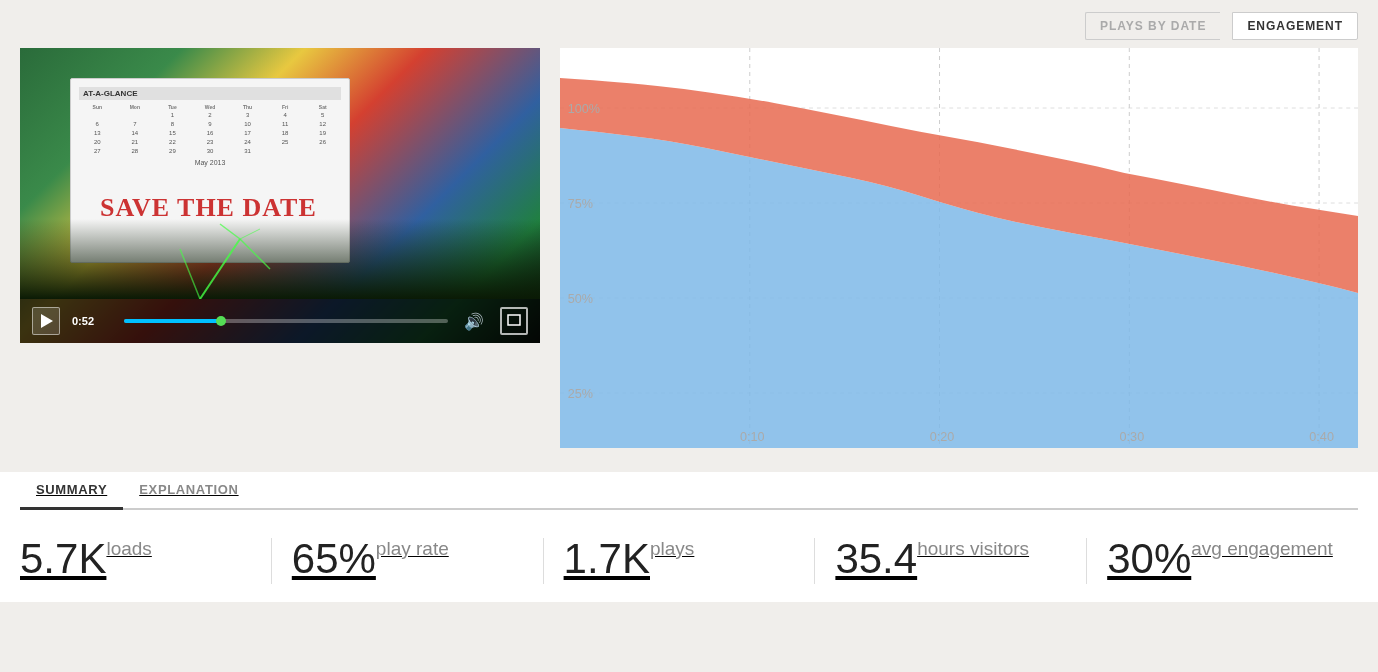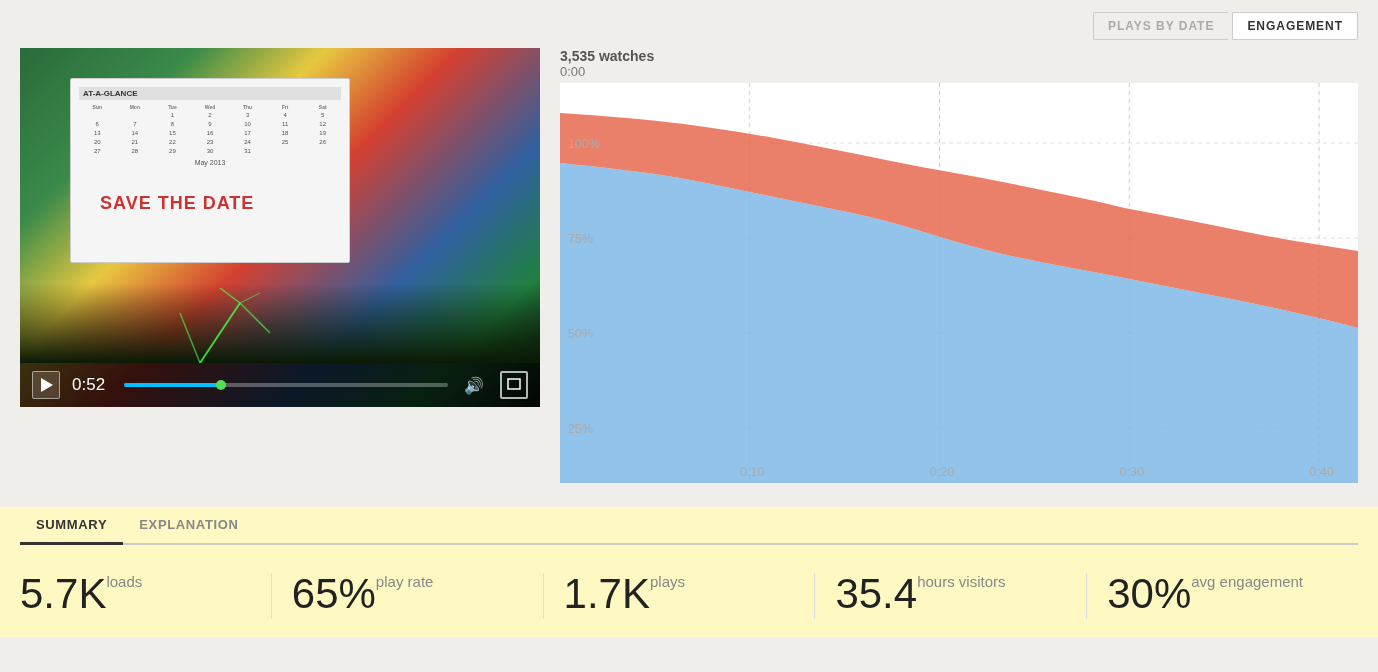--- a/index.html
+++ b/index.html
@@ -9,21 +9,21 @@
       width: 1378px;
       min-height: 672px;
       overflow: hidden;
     }
 
     .top-bar {
       display: flex;
       justify-content: flex-end;
       align-items: flex-start;
       padding: 12px 20px 8px;
-      gap: 4px;
+      gap: 12px;
     }
 
     .tab-btn {
       font-size: 12px;
       font-weight: 600;
       letter-spacing: 0.08em;
       padding: 6px 14px;
       cursor: pointer;
       border: 1px solid #ccc;
       background: transparent;
@@ -55,21 +55,21 @@
     }
 
     .video-panel {
       flex: 0 0 auto;
       width: 520px;
     }
 
     .video-container {
       position: relative;
       width: 520px;
-      height: 359px;
+      height: 295px;
       background: #222;
       overflow: hidden;
     }
 
     .video-thumbnail {
       width: 100%;
       height: 100%;
       background: linear-gradient(135deg, #2a6b3a 0%, #3a8a4a 20%, #e8c840 35%, #d44030 50%, #3060a0 70%, #208040 85%, #101810 100%);
       position: relative;
       display: flex;
@@ -115,24 +115,24 @@
 
     .calendar-grid .day {
       text-align: center;
       padding: 1px;
     }
 
     .save-the-date {
       position: absolute;
       top: 145px;
       left: 80px;
-      font-size: 18px;
+      font-size: 26px;
       font-weight: bold;
       color: #cc3333;
-      font-family: Liberation Sans, sans-serif;
+      font-family: Liberation Serif, serif;
       text-transform: uppercase;
       letter-spacing: 1px;
     }
 
     .video-controls {
       position: absolute;
       bottom: 0;
       left: 0;
       right: 0;
       height: 44px;
@@ -159,22 +159,22 @@
       width: 0;
       height: 0;
       border-top: 7px solid transparent;
       border-bottom: 7px solid transparent;
       border-left: 12px solid white;
       margin-left: 2px;
     }
 
     .time-display {
       color: white;
-      font-size: 17px;
-      font-weight: normal;
+      font-size: 11px;
+      font-weight: bold;
       min-width: 40px;
     }
 
     .progress-bar {
       flex: 1;
       height: 4px;
       background: rgba(255,255,255,0.3);
       border-radius: 2px;
       position: relative;
     }
@@ -250,22 +250,23 @@
       border-radius: 30px;
     }
 
     .chart-area svg {
       width: 100%;
       height: 100%;
     }
 
     .summary-section {
       margin-top: 24px;
-      background: #fef9c3;
+      background: #ffffff;
       padding: 0 20px;
+      text-decoration: underline;
     }
 
     .summary-tabs {
       display: flex;
       border-bottom: 2px solid #ccc;
       margin-bottom: 0;
     }
 
     .summary-tab {
       padding: 10px 16px;
@@ -309,21 +310,21 @@
 
     .stat-value {
       font-size: 42px;
       font-weight: 300;
       color: #222;
       line-height: 1;
       margin-bottom: 4px;
     }
 
     .stat-label {
-      font-size: 15px;
+      font-size: 19px;
       color: #888;
       font-weight: normal;
     }
   </style>
 </head>
 <body>
 
 <div class="top-bar">
   <button class="tab-btn">PLAYS BY DATE</button>
   <button class="tab-btn active">ENGAGEMENT</button>
@@ -413,24 +414,20 @@
         <div class="fullscreen-btn">
           <svg width="14" height="14">
             <rect x="1" y="1" width="12" height="10" fill="none" stroke="white" stroke-width="1.5"></rect>
           </svg>
         </div>
       </div>
     </div>
   </div>
 
   <div class="chart-panel">
-    <div class="chart-header">
-      <div class="chart-watches">3,535 watches</div>
-      <div class="chart-time">0:00</div>
-    </div>
 
     <div class="chart-area">
       <svg viewBox="0 0 820 400" preserveAspectRatio="none" xmlns="http://www.w3.org/2000/svg">
 
         <rect width="820" height="400" fill="white"></rect>
 
         <line x1="0" y1="60" x2="820" y2="60" stroke="#ddd" stroke-width="1" stroke-dasharray="4,4"></line>
         <line x1="0" y1="155" x2="820" y2="155" stroke="#ddd" stroke-width="1" stroke-dasharray="4,4"></line>
         <line x1="0" y1="250" x2="820" y2="250" stroke="#ddd" stroke-width="1" stroke-dasharray="4,4"></line>
         <line x1="0" y1="345" x2="820" y2="345" stroke="#ddd" stroke-width="1" stroke-dasharray="4,4"></line>

